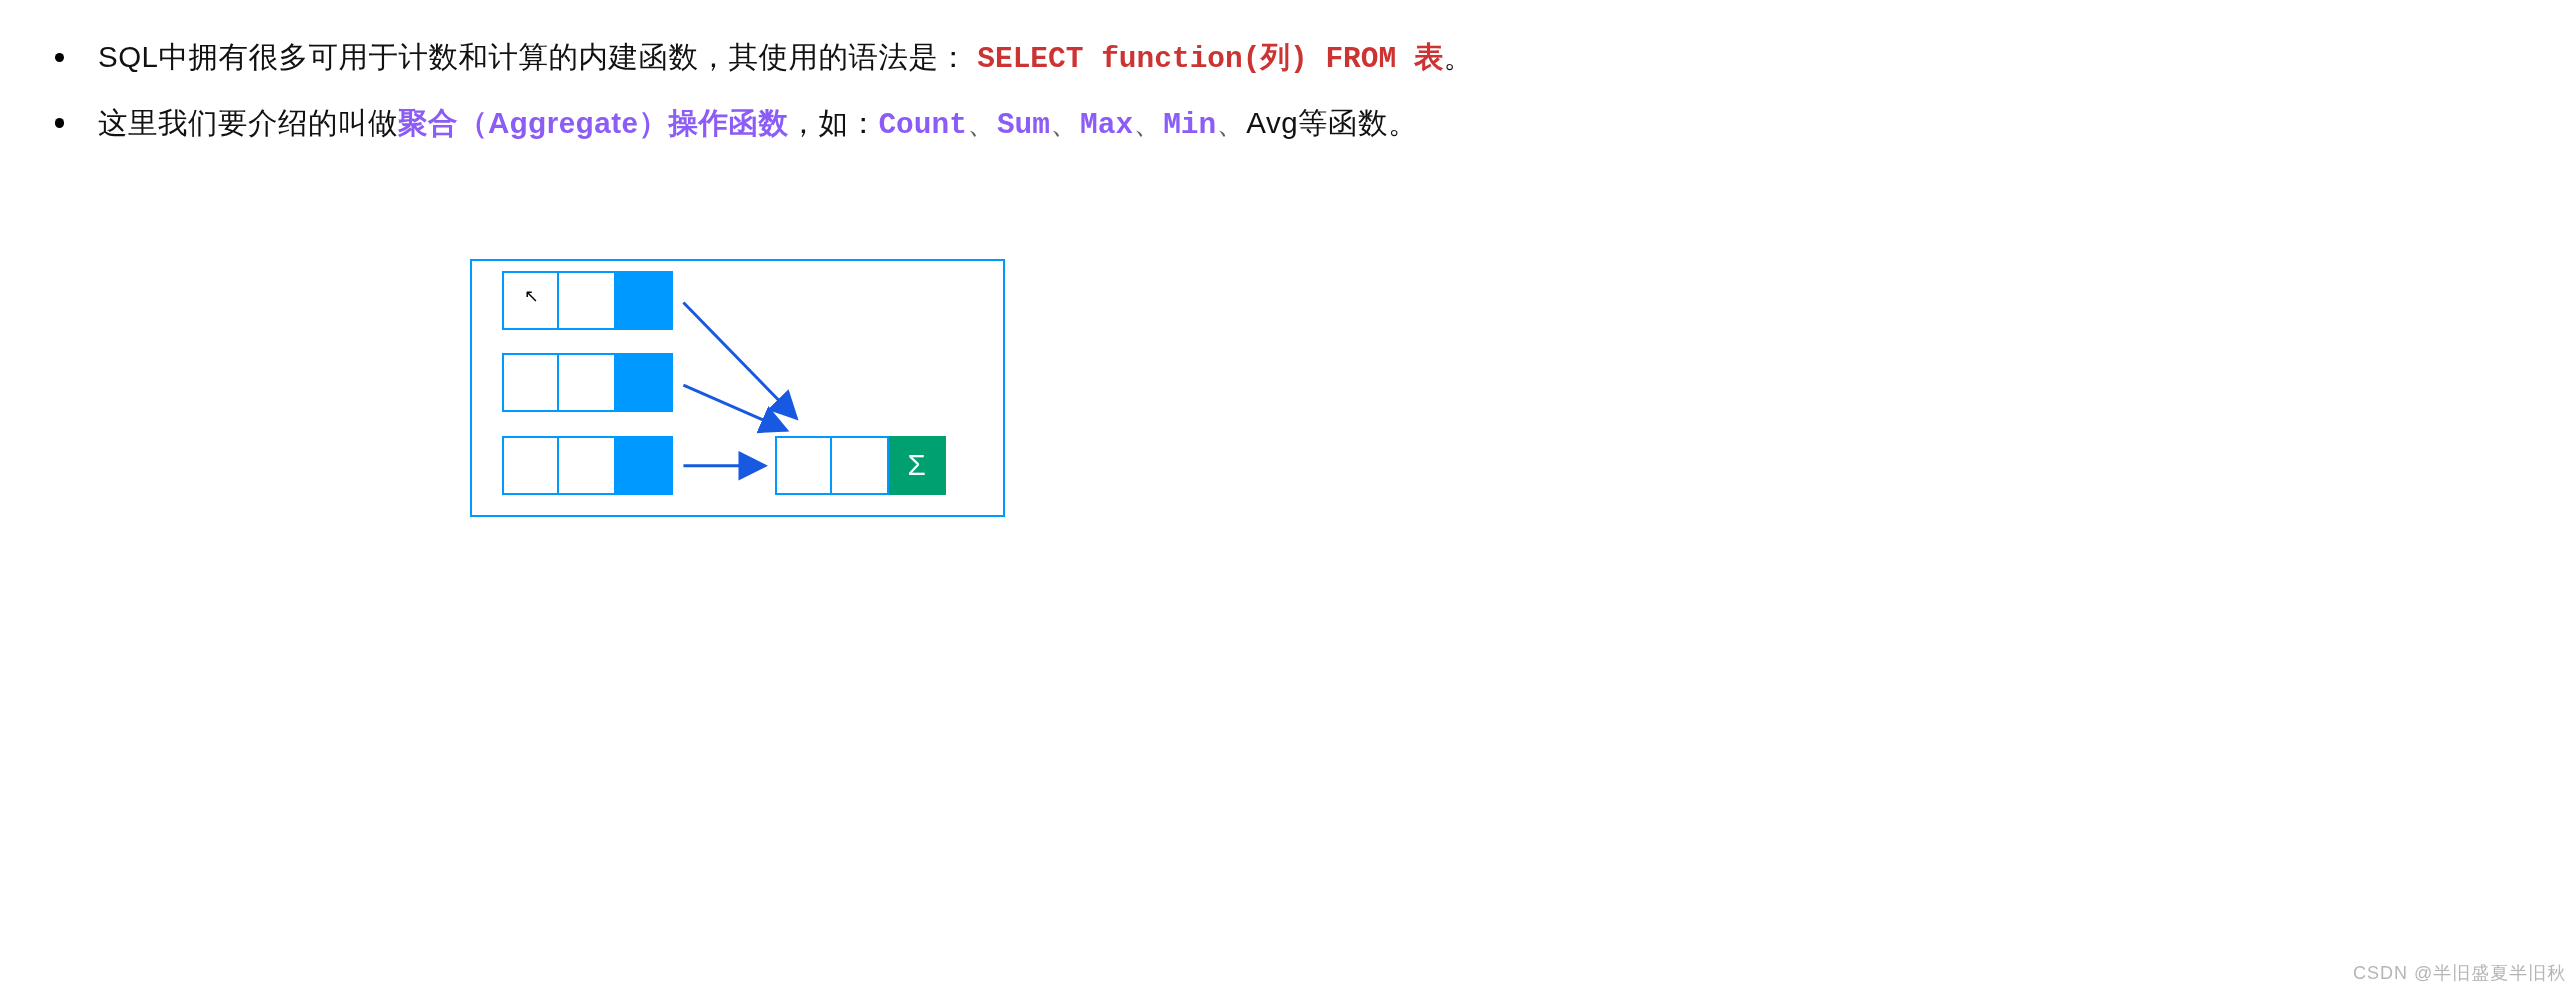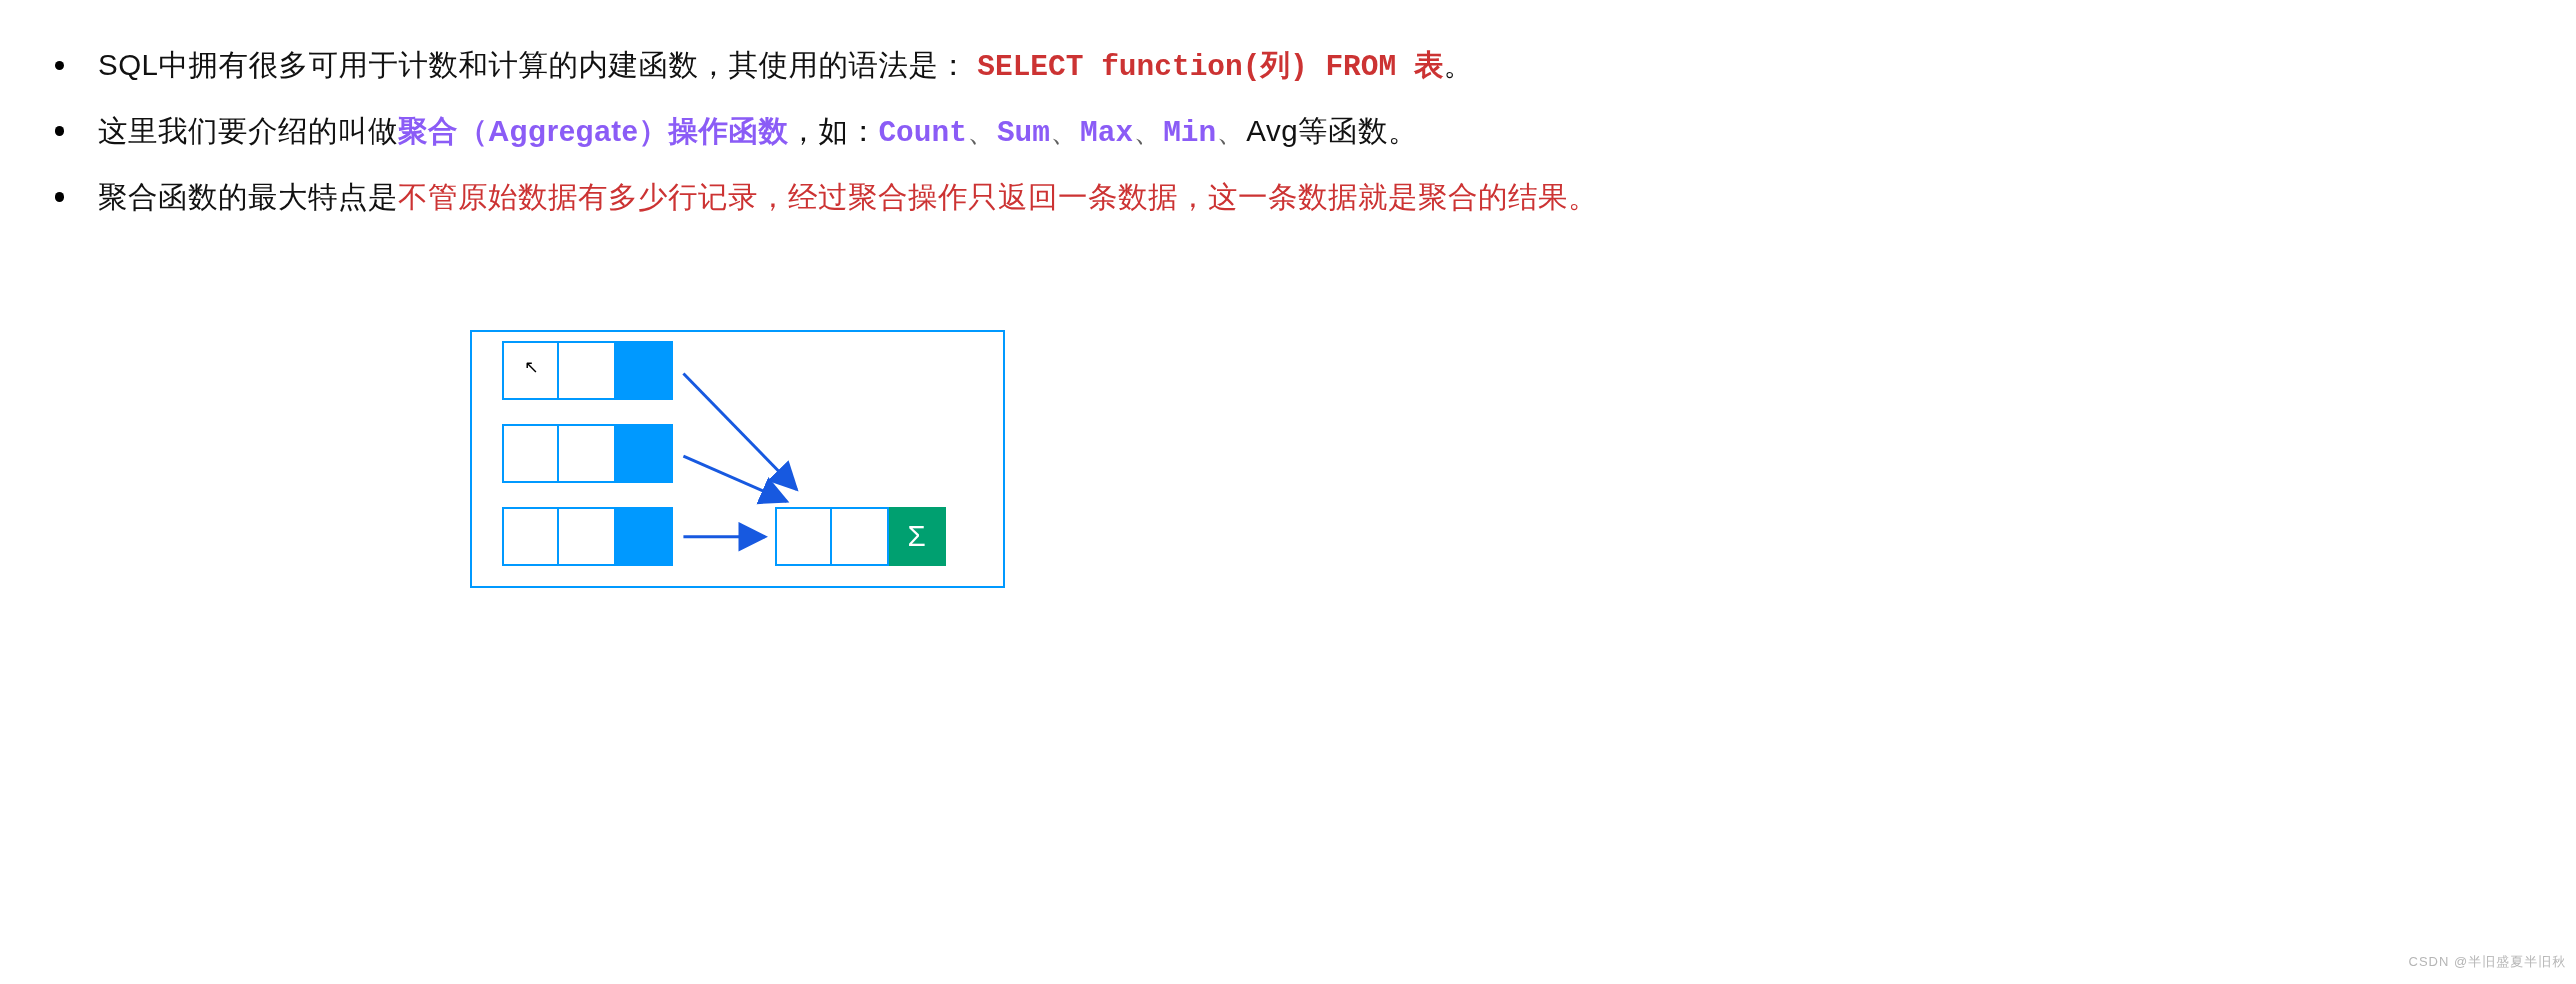--- a/index.html
+++ b/index.html
@@ -6,21 +6,21 @@
     margin: 0;
     padding: 0;
     background: #ffffff;
     width: 2576px;
     height: 985px;
     font-family: "Microsoft YaHei", "SimSun", sans-serif;
     position: relative;
     overflow: hidden;
   }
   .content {
-    padding: 39px 39px 0 39px;
+    padding: 31px 39px 0 39px;
   }
   ul.bullets {
     list-style: none;
     margin: 0;
     padding: 0;
   }
   ul.bullets > li {
     position: relative;
     padding-left: 59px;
     font-size: 29.5px;
@@ -115,44 +115,41 @@
     left: 0;
     top: 0;
     width: 531px;
     height: 254px;
     pointer-events: none;
   }
 
   .watermark {
     position: absolute;
     right: 9.8px;
-    bottom: 14px;
-    font-size: 13px;
+    bottom: 0;
+    font-size: 18px;
     color: rgba(120,120,120,0.55);
     letter-spacing: 1px;
   }
 </style>
 </head>
 <body>
 
 <div class="content">
   <ul class="bullets">
 
     <li>
       <span class="black">SQL中拥有很多可用于计数和计算的内建函数，其使用的语法是：</span>
       <span class="mono red">SELECT function(</span><span class="mono red bold">列</span><span class="mono red">) FROM </span><span class="mono red bold">表</span><span class="black">。</span>
     </li>
 
     <li>
       <span class="black">这里我们要介绍的叫做</span><span class="green bold">聚合（Aggregate）操作函数</span><span class="black">，如：</span><span class="green mono">Count</span><span class="gray">、</span><span class="green mono">Sum</span><span class="gray">、</span><span class="green mono">Max</span><span class="gray">、</span><span class="green mono">Min</span><span class="gray">、</span><span class="black">Avg等函数。</span>
     </li>
 
-    <li>
-      <span class="black">聚合函数的最大特点是</span><span class="red">不管原始数据有多少行记录，经过聚合操作只返回一条数据，这一条数据就是聚合的结果。</span>
-    </li>
 
   </ul>
 
   <div class="diagram-wrap">
 
     <div class="row r1">
       <div class="cell"></div>
       <div class="cell"></div>
       <div class="cell blue"></div>
     </div>

